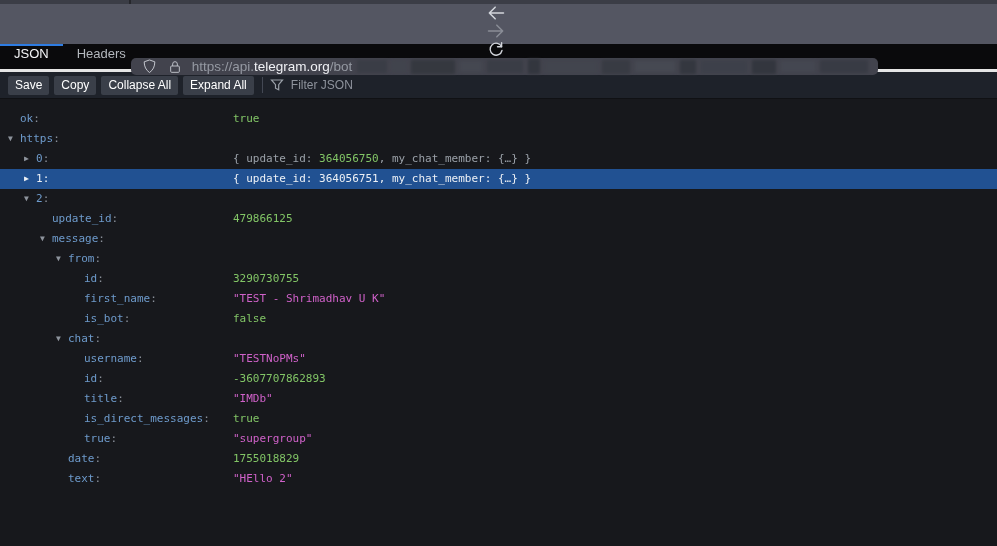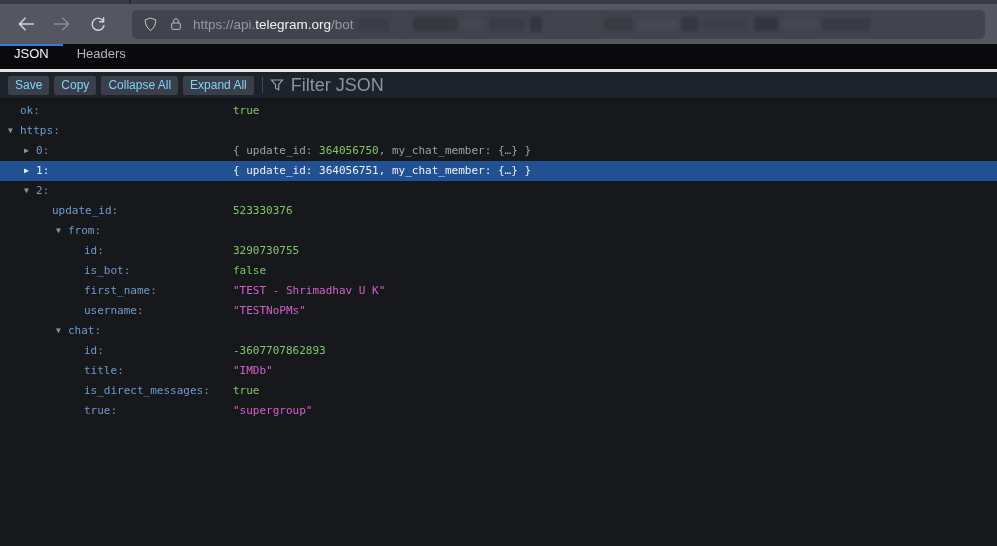--- a/index.html
+++ b/index.html
@@ -3,21 +3,21 @@
 <meta charset="utf-8">
 <style>
   * { margin:0; padding:0; box-sizing:border-box; }
   html,body { width:997px; height:546px; overflow:hidden; background:#17181c;
               font-family:"Liberation Sans", sans-serif; }
 
   
   .chrome { width:997px; height:44px; background:#545662; }
   .tabstrip { height:4px; background:#3b3d46; position:relative; }
   .tab-notch { position:absolute; left:129px; top:0; width:2px; height:4px; background:#26272c; }
-  .navbar { height:40px; display:flex; align-items:center; padding:0 12px 0 10px; }
+  .navbar { height:40px; display:flex; align-items:center; padding:0 12px 0 10px;flex-direction:column; }
   .navbtn { background:transparent; border:none; width:32px; height:30px; margin-right:4px;
             display:flex; align-items:center; justify-content:center; cursor:pointer; border-radius:4px; }
   .navbtn svg { stroke:#d3d6dc; fill:none; stroke-width:1.8; stroke-linecap:round; stroke-linejoin:round; }
   .navbtn.disabled svg { stroke:#8a8d97; }
   .urlbar { flex:1; height:29px; margin-left:14px; background:#42434d; border-radius:5px;
             display:flex; align-items:center; padding:0 10px; min-width:0; }
   .urlbar .icn { display:flex; align-items:center; margin-right:9px; }
   .urlbar .icn svg { stroke:#c3c6cd; fill:none; stroke-width:1.4; }
   .url-text { font-size:13.5px; white-space:nowrap; margin-right:2px; }
   .url-dim { color:#9599a2; }
@@ -29,30 +29,30 @@
   
   .viewer-tabs { height:28px; background:#0a0a0c; display:flex; align-items:flex-start;
                  border-bottom:3px solid #e5e5e5; }
   .vtab { display:flex; align-items:center; padding:0 14px; font-size:13px; color:#b3b7bd;
           border-top:2px solid transparent; cursor:pointer; }
   .vtab.active { color:#f5f6f8; border-top-color:#2e7ce2; }
 
   
   .json-toolbar { height:27px; background:#1e222a; border-bottom:1px solid #101114;
                   display:flex; align-items:center; padding-left:8px; }
-  .tbtn { background:#3a3f49; color:#7dd3fc; border:none; border-radius:2px;
+  .tbtn { background:#3a3f49; color:#ffffff; border:none; border-radius:2px;
           font-size:12px; font-family:"Liberation Sans",sans-serif; padding:2.5px 7px;
           margin-right:5px; cursor:pointer;text-align:center; }
   .tsep { width:1px; height:16px; background:#434854; margin:0 7px 0 3px; }
   .filter-box { display:flex; align-items:center; gap:7px; cursor:text; }
   .filter-box svg { stroke:#9aa0a8; fill:none; stroke-width:1.2; }
-  .filter-ph { color:#8e939c; font-size:18px; }
+  .filter-ph { color:#8e939c; font-size:12px; }
 
   
-  .json-body { height:447px; background:#17181c; padding-top:2px; }
+  .json-body { height:447px; background:#17181c; padding-top:10px; }
   .jrow { position:relative; height:20px; line-height:20px; white-space:pre;
           font-family:"DejaVu Sans Mono", monospace; font-size:11px; cursor:default; }
   .jrow.selected { background:#215192; }
   .twisty { display:inline-block; width:12px; font-size:8px; color:#8d939c; vertical-align:top; }
   .jkey { color:#6e9bcc; }
   .jcolon { color:#8a9099; }
   .jval { position:absolute; left:233px; top:0; }
   .t-number, .t-boolean { color:#82c566; }
   .t-string { color:#d061c9; }
   .p-gray { color:#9aa0a8; }
@@ -135,24 +135,27 @@
     <span class="filter-ph">Filter JSON</span>
   </div>
 </div>
 
 <div class="json-body" id="jbody">
     <div class="jrow"><span style="display: inline-block; width: 8px;"></span><span class="twisty"></span><span class="jkey">ok</span><span class="jcolon">:</span><span class="jval t-boolean">true</span></div>
     <div class="jrow"><span style="display: inline-block; width: 8px;"></span><span class="twisty">▼</span><span class="jkey">https</span><span class="jcolon">:</span><span class="jval"></span></div>
     <div class="jrow"><span style="display: inline-block; width: 24px;"></span><span class="twisty">▶</span><span class="jkey">0</span><span class="jcolon">:</span><span class="jval"><span class="p-gray">{ update_id: </span><span class="p-number">364056750</span><span class="p-gray">, my_chat_member: {…} }</span></span></div>
     <div class="jrow selected"><span style="display: inline-block; width: 24px;"></span><span class="twisty">▶</span><span class="jkey">1</span><span class="jcolon">:</span><span class="jval"><span class="p-gray">{ update_id: </span><span class="p-number">364056751</span><span class="p-gray">, my_chat_member: {…} }</span></span></div>
     <div class="jrow"><span style="display: inline-block; width: 24px;"></span><span class="twisty">▼</span><span class="jkey">2</span><span class="jcolon">:</span><span class="jval"></span></div>
-    <div class="jrow"><span style="display: inline-block; width: 40px;"></span><span class="twisty"></span><span class="jkey">update_id</span><span class="jcolon">:</span><span class="jval t-number">523330376</span></div>
+    <div class="jrow"><span style="display: inline-block; width: 40px;"></span><span class="twisty"></span><span class="jkey">update_id</span><span class="jcolon">:</span><span class="jval t-number">479866125</span></div>
+    <div class="jrow"><span style="display: inline-block; width: 40px;"></span><span class="twisty">▼</span><span class="jkey">message</span><span class="jcolon">:</span><span class="jval"></span></div>
     <div class="jrow"><span style="display: inline-block; width: 56px;"></span><span class="twisty">▼</span><span class="jkey">from</span><span class="jcolon">:</span><span class="jval"></span></div>
     <div class="jrow"><span style="display: inline-block; width: 72px;"></span><span class="twisty"></span><span class="jkey">id</span><span class="jcolon">:</span><span class="jval t-number">3290730755</span></div>
+    <div class="jrow"><span style="display: inline-block; width: 72px;"></span><span class="twisty"></span><span class="jkey">first_name</span><span class="jcolon">:</span><span class="jval t-string">"TEST - Shrimadhav U K"</span></div>
     <div class="jrow"><span style="display: inline-block; width: 72px;"></span><span class="twisty"></span><span class="jkey">is_bot</span><span class="jcolon">:</span><span class="jval t-boolean">false</span></div>
-    <div class="jrow"><span style="display: inline-block; width: 72px;"></span><span class="twisty"></span><span class="jkey">first_name</span><span class="jcolon">:</span><span class="jval t-string">"TEST - Shrimadhav U K"</span></div>
+    <div class="jrow"><span style="display: inline-block; width: 56px;"></span><span class="twisty">▼</span><span class="jkey">chat</span><span class="jcolon">:</span><span class="jval"></span></div>
     <div class="jrow"><span style="display: inline-block; width: 72px;"></span><span class="twisty"></span><span class="jkey">username</span><span class="jcolon">:</span><span class="jval t-string">"TESTNoPMs"</span></div>
-    <div class="jrow"><span style="display: inline-block; width: 56px;"></span><span class="twisty">▼</span><span class="jkey">chat</span><span class="jcolon">:</span><span class="jval"></span></div>
     <div class="jrow"><span style="display: inline-block; width: 72px;"></span><span class="twisty"></span><span class="jkey">id</span><span class="jcolon">:</span><span class="jval t-number">-3607707862893</span></div>
     <div class="jrow"><span style="display: inline-block; width: 72px;"></span><span class="twisty"></span><span class="jkey">title</span><span class="jcolon">:</span><span class="jval t-string">"IMDb"</span></div>
     <div class="jrow"><span style="display: inline-block; width: 72px;"></span><span class="twisty"></span><span class="jkey">is_direct_messages</span><span class="jcolon">:</span><span class="jval t-boolean">true</span></div>
     <div class="jrow"><span style="display: inline-block; width: 72px;"></span><span class="twisty"></span><span class="jkey">true</span><span class="jcolon">:</span><span class="jval t-string">"supergroup"</span></div>
+    <div class="jrow"><span style="display: inline-block; width: 56px;"></span><span class="twisty"></span><span class="jkey">date</span><span class="jcolon">:</span><span class="jval t-number">1755018829</span></div>
+    <div class="jrow"><span style="display: inline-block; width: 56px;"></span><span class="twisty"></span><span class="jkey">text</span><span class="jcolon">:</span><span class="jval t-string">"HEllo 2"</span></div>
   </div>
 
 </body></html>

